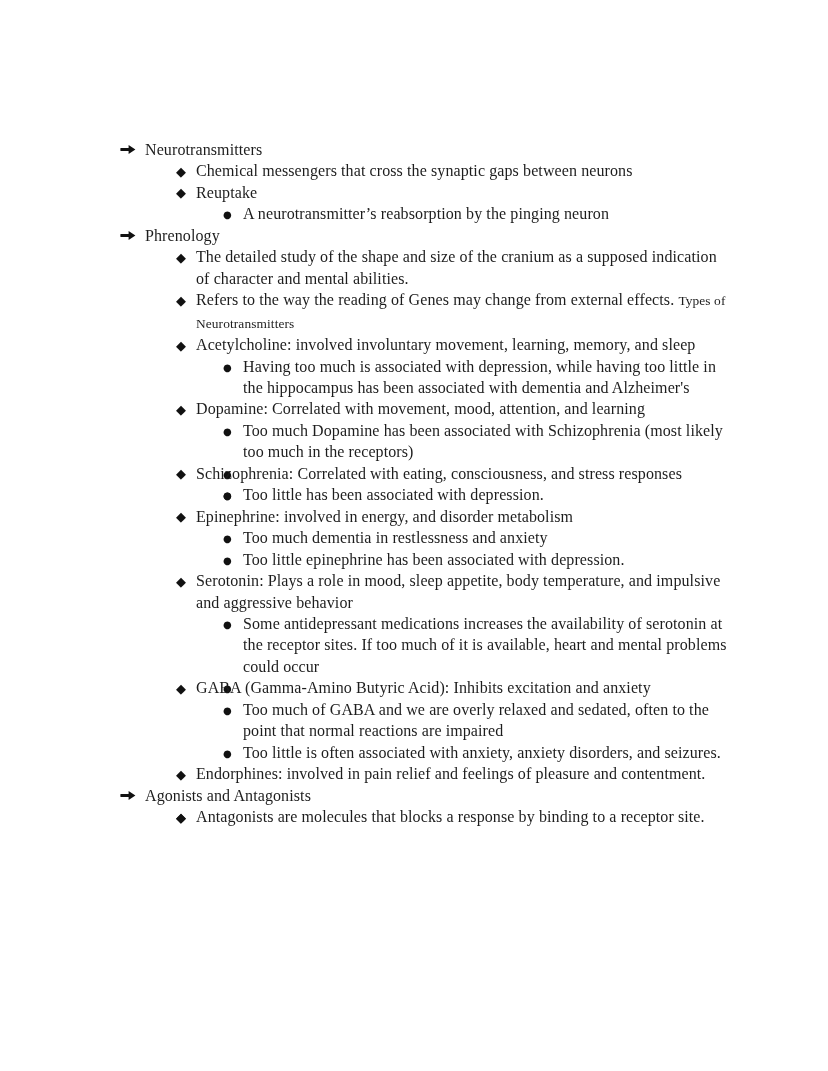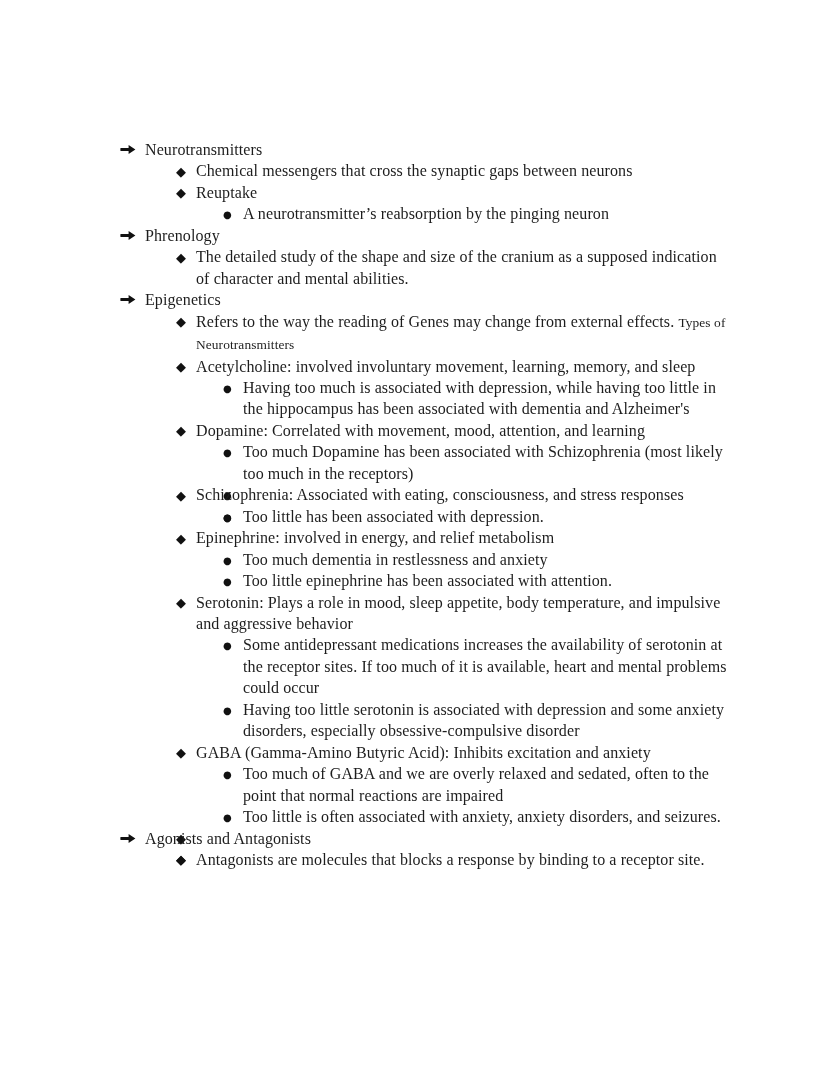--- a/index.html
+++ b/index.html
@@ -45,41 +45,38 @@
       <div class="row lvl1"><span class="marker m1"><svg width="16" height="11" viewBox="0 0 16 11" aria-hidden="true">
             <path d="M0.5 4.1 Q0.2 5.5 0.5 6.9 L8.6 6.9 L8.6 10 L15.4 5.5 L8.6 1 L8.6 4.1 Z" fill="#111"></path>
           </svg></span><span><span>Neurotransmitters</span></span></div>
       <div class="row lvl2"><span class="marker m2">◆</span><span><span>Chemical messengers that cross the synaptic gaps between neurons</span></span></div>
       <div class="row lvl2"><span class="marker m2">◆</span><span><span>Reuptake</span></span></div>
       <div class="row lvl3"><span class="marker m3">●</span><span><span>A neurotransmitter’s reabsorption by the pinging neuron</span></span></div>
       <div class="row lvl1"><span class="marker m1"><svg width="16" height="11" viewBox="0 0 16 11" aria-hidden="true">
             <path d="M0.5 4.1 Q0.2 5.5 0.5 6.9 L8.6 6.9 L8.6 10 L15.4 5.5 L8.6 1 L8.6 4.1 Z" fill="#111"></path>
           </svg></span><span><span>Phrenology</span></span></div>
       <div class="row lvl2"><span class="marker m2">◆</span><span><span>The detailed study of the shape and size of the cranium as a supposed indication of character and mental abilities.</span></span></div>
-      <div class="row lvl1"><span class="marker m1"><svg width="16" height="11" viewBox="0 0 16 11" aria-hidden="true">
-            <path d="M0.5 4.1 Q0.2 5.5 0.5 6.9 L8.6 6.9 L8.6 10 L15.4 5.5 L8.6 1 L8.6 4.1 Z" fill="#111"></path>
-          </svg></span><span><span>Epigenetics</span></span></div>
       <div class="row lvl2"><span class="marker m2">◆</span><span><span>Refers to the way the reading of Genes may change from external effects. </span><span class="small">Types of Neurotransmitters</span></span></div>
       <div class="row lvl2"><span class="marker m2">◆</span><span><span class="u">Acetylcholine</span><span>: involved involuntary movement, learning, memory, and sleep</span></span></div>
       <div class="row lvl3"><span class="marker m3">●</span><span><span>Having too much is associated with depression, while having too little in the hippocampus has been associated with dementia and Alzheimer's</span></span></div>
       <div class="row lvl2"><span class="marker m2">◆</span><span><span class="u">Dopamine</span><span>: Correlated with movement, mood, attention, and learning</span></span></div>
       <div class="row lvl3"><span class="marker m3">●</span><span><span>Too much Dopamine has been associated with Schizophrenia (most likely too much in the receptors)</span></span></div>
       <div class="row lvl3"><span class="marker m3">●</span></div>
-      <div class="row lvl2"><span class="marker m2">◆</span><span><span class="u">Schizophrenia</span><span>: Associated with eating, consciousness, and stress responses</span></span></div>
+      <div class="row lvl2"><span class="marker m2">◆</span><span><span class="u">Schizophrenia</span><span>: Correlated with eating, consciousness, and stress responses</span></span></div>
       <div class="row lvl3"><span class="marker m3">●</span></div>
       <div class="row lvl3"><span class="marker m3">●</span><span><span>Too little has been associated with depression.</span></span></div>
-      <div class="row lvl2"><span class="marker m2">◆</span><span><span class="u">Epinephrin</span><span>e: involved in energy, and relief metabolism</span></span></div>
+      <div class="row lvl2"><span class="marker m2">◆</span><span><span class="u">Epinephrin</span><span>e: involved in energy, and disorder metabolism</span></span></div>
       <div class="row lvl3"><span class="marker m3">●</span><span><span>Too much dementia in restlessness and anxiety</span></span></div>
-      <div class="row lvl3"><span class="marker m3">●</span><span><span>Too little epinephrine has been associated with attention.</span></span></div>
+      <div class="row lvl3"><span class="marker m3">●</span><span><span>Too little epinephrine has been associated with depression.</span></span></div>
       <div class="row lvl2"><span class="marker m2">◆</span><span><span class="u">Serotonin</span><span>: Plays a role in mood, sleep appetite, body temperature, and impulsive and aggressive behavior</span></span></div>
       <div class="row lvl3"><span class="marker m3">●</span><span><span>Some antidepressant medications increases the availability of serotonin at the receptor sites. If too much of it is available, heart and mental problems could occur</span></span></div>
-      <div class="row lvl3"><span class="marker m3">●</span><span><span>Having too little serotonin is associated with depression and some anxiety disorders, especially obsessive-compulsive disorder</span></span></div>
+      <div class="row lvl3"><span class="marker m3">●</span></div>
       <div class="row lvl2"><span class="marker m2">◆</span><span><span class="u">GABA (Gamma-Amino Butyric Acid):</span><span> Inhibits excitation and anxiety</span></span></div>
       <div class="row lvl3"><span class="marker m3">●</span><span><span>Too much of GABA and we are overly relaxed and sedated, often to the point that normal reactions are impaired</span></span></div>
       <div class="row lvl3"><span class="marker m3">●</span><span><span>Too little is often associated with anxiety, anxiety disorders, and seizures.</span></span></div>
-      <div class="row lvl2"><span class="marker m2">◆</span></div>
+      <div class="row lvl2"><span class="marker m2">◆</span><span><span class="u">Endorphines</span><span>: involved in pain relief and feelings of pleasure and contentment.</span></span></div>
       <div class="row lvl1"><span class="marker m1"><svg width="16" height="11" viewBox="0 0 16 11" aria-hidden="true">
             <path d="M0.5 4.1 Q0.2 5.5 0.5 6.9 L8.6 6.9 L8.6 10 L15.4 5.5 L8.6 1 L8.6 4.1 Z" fill="#111"></path>
           </svg></span><span><span>Agonists and Antagonists</span></span></div>
       <div class="row lvl2"><span class="marker m2">◆</span></div>
       <div class="row lvl2"><span class="marker m2">◆</span><span><span>Antagonists are molecules that blocks a response by binding to a receptor site.</span></span></div>
     </div>
 </div>
 
 </body></html>

